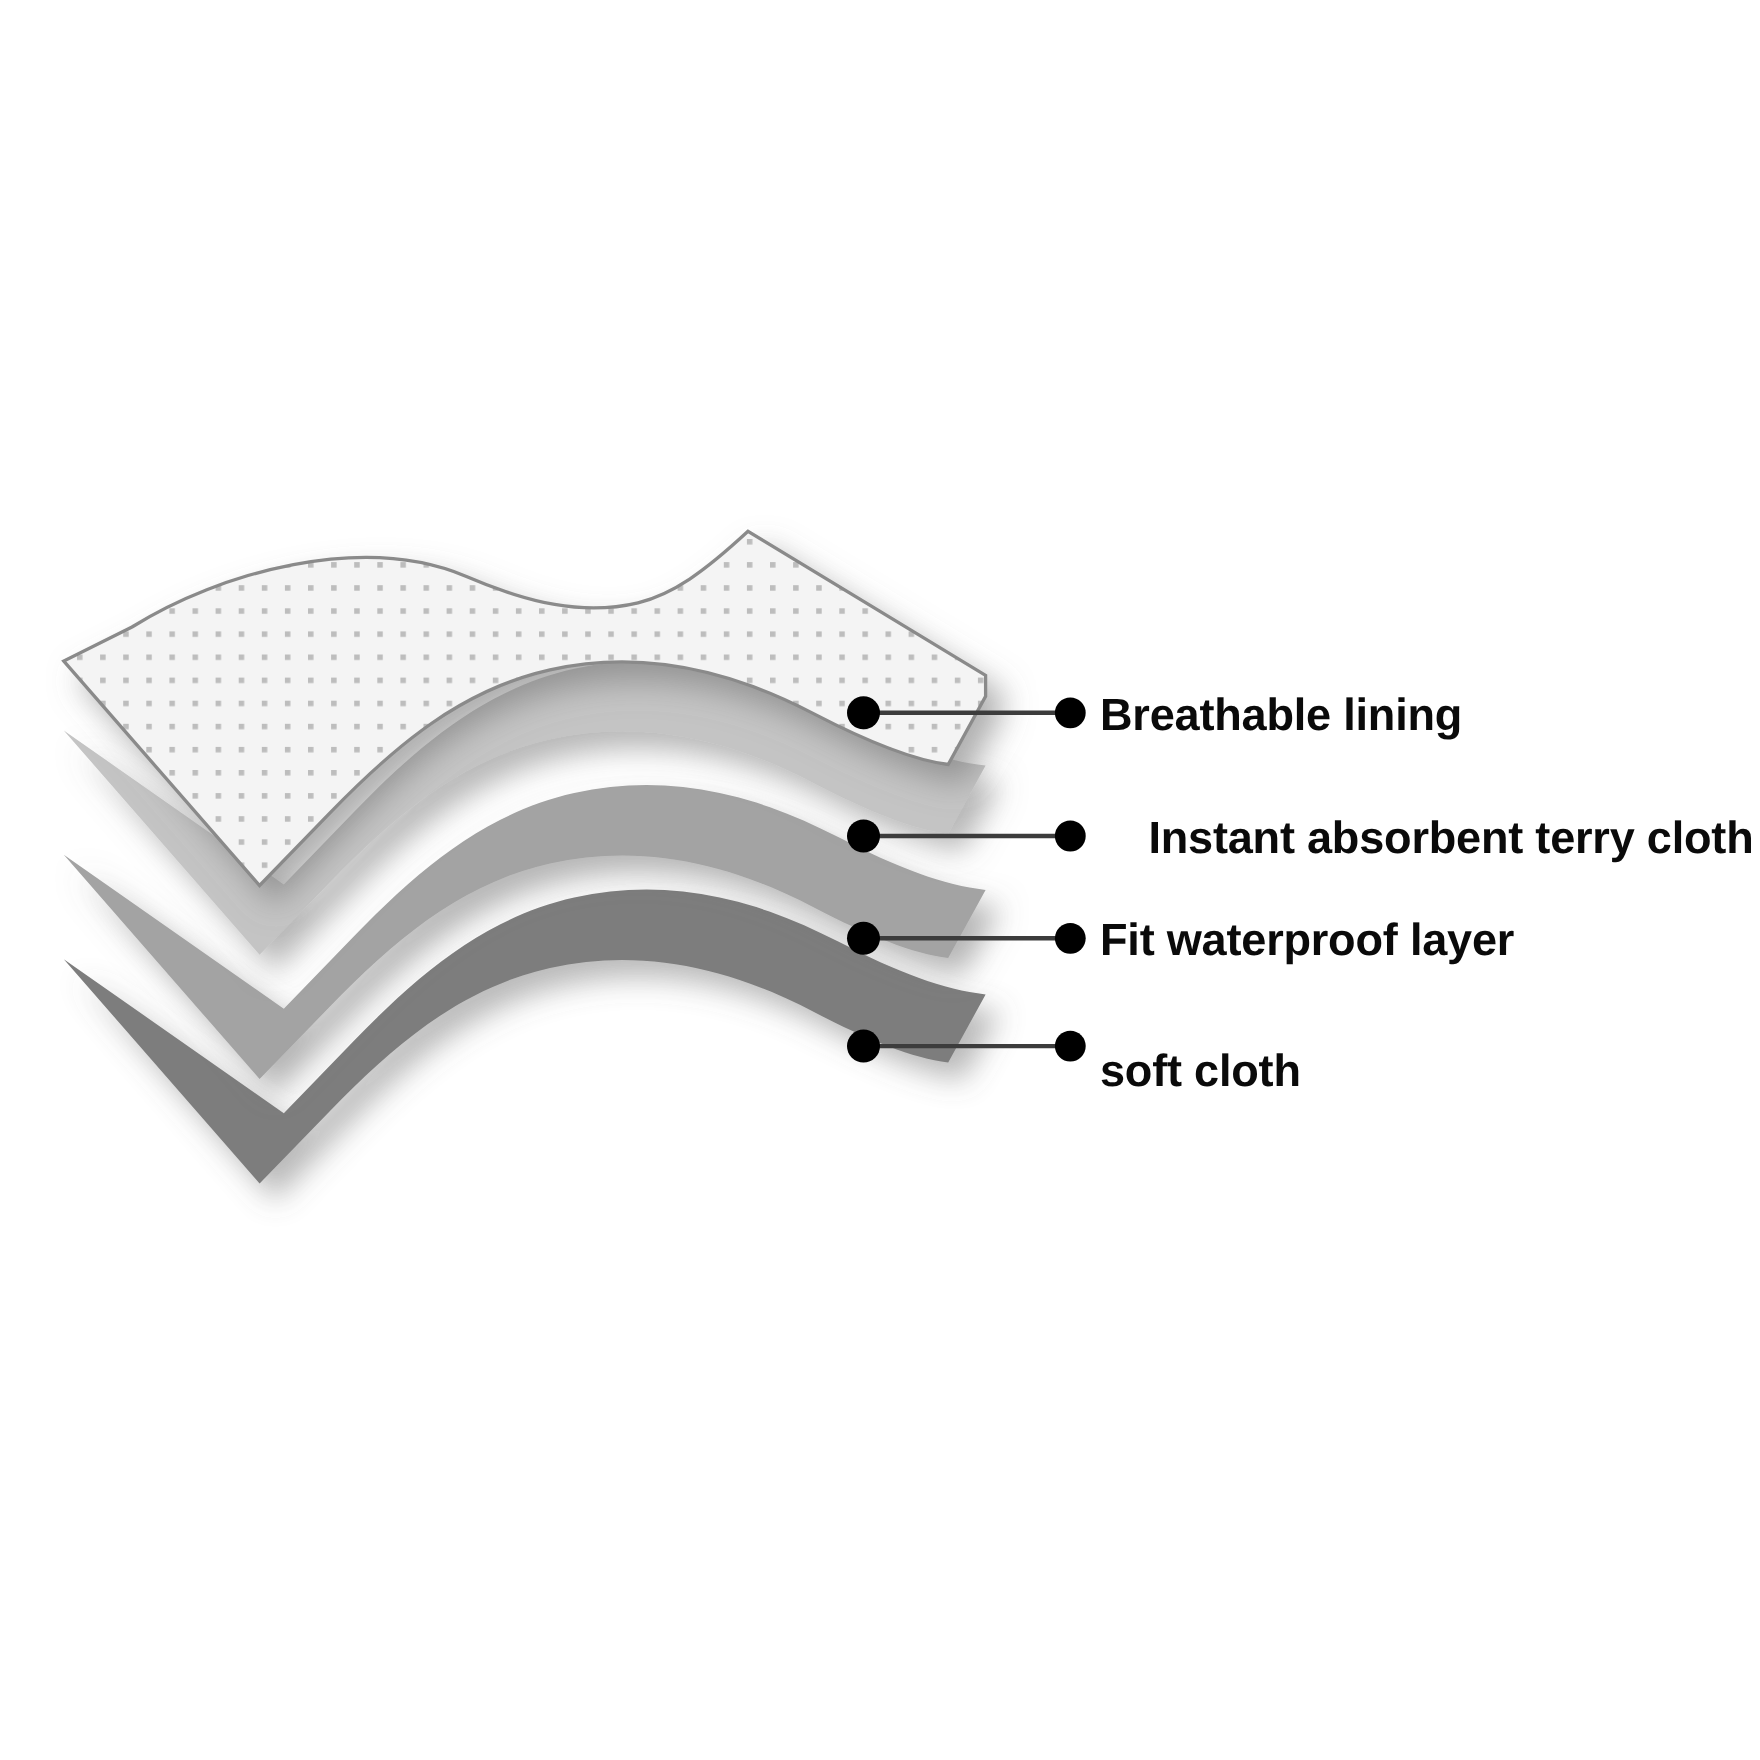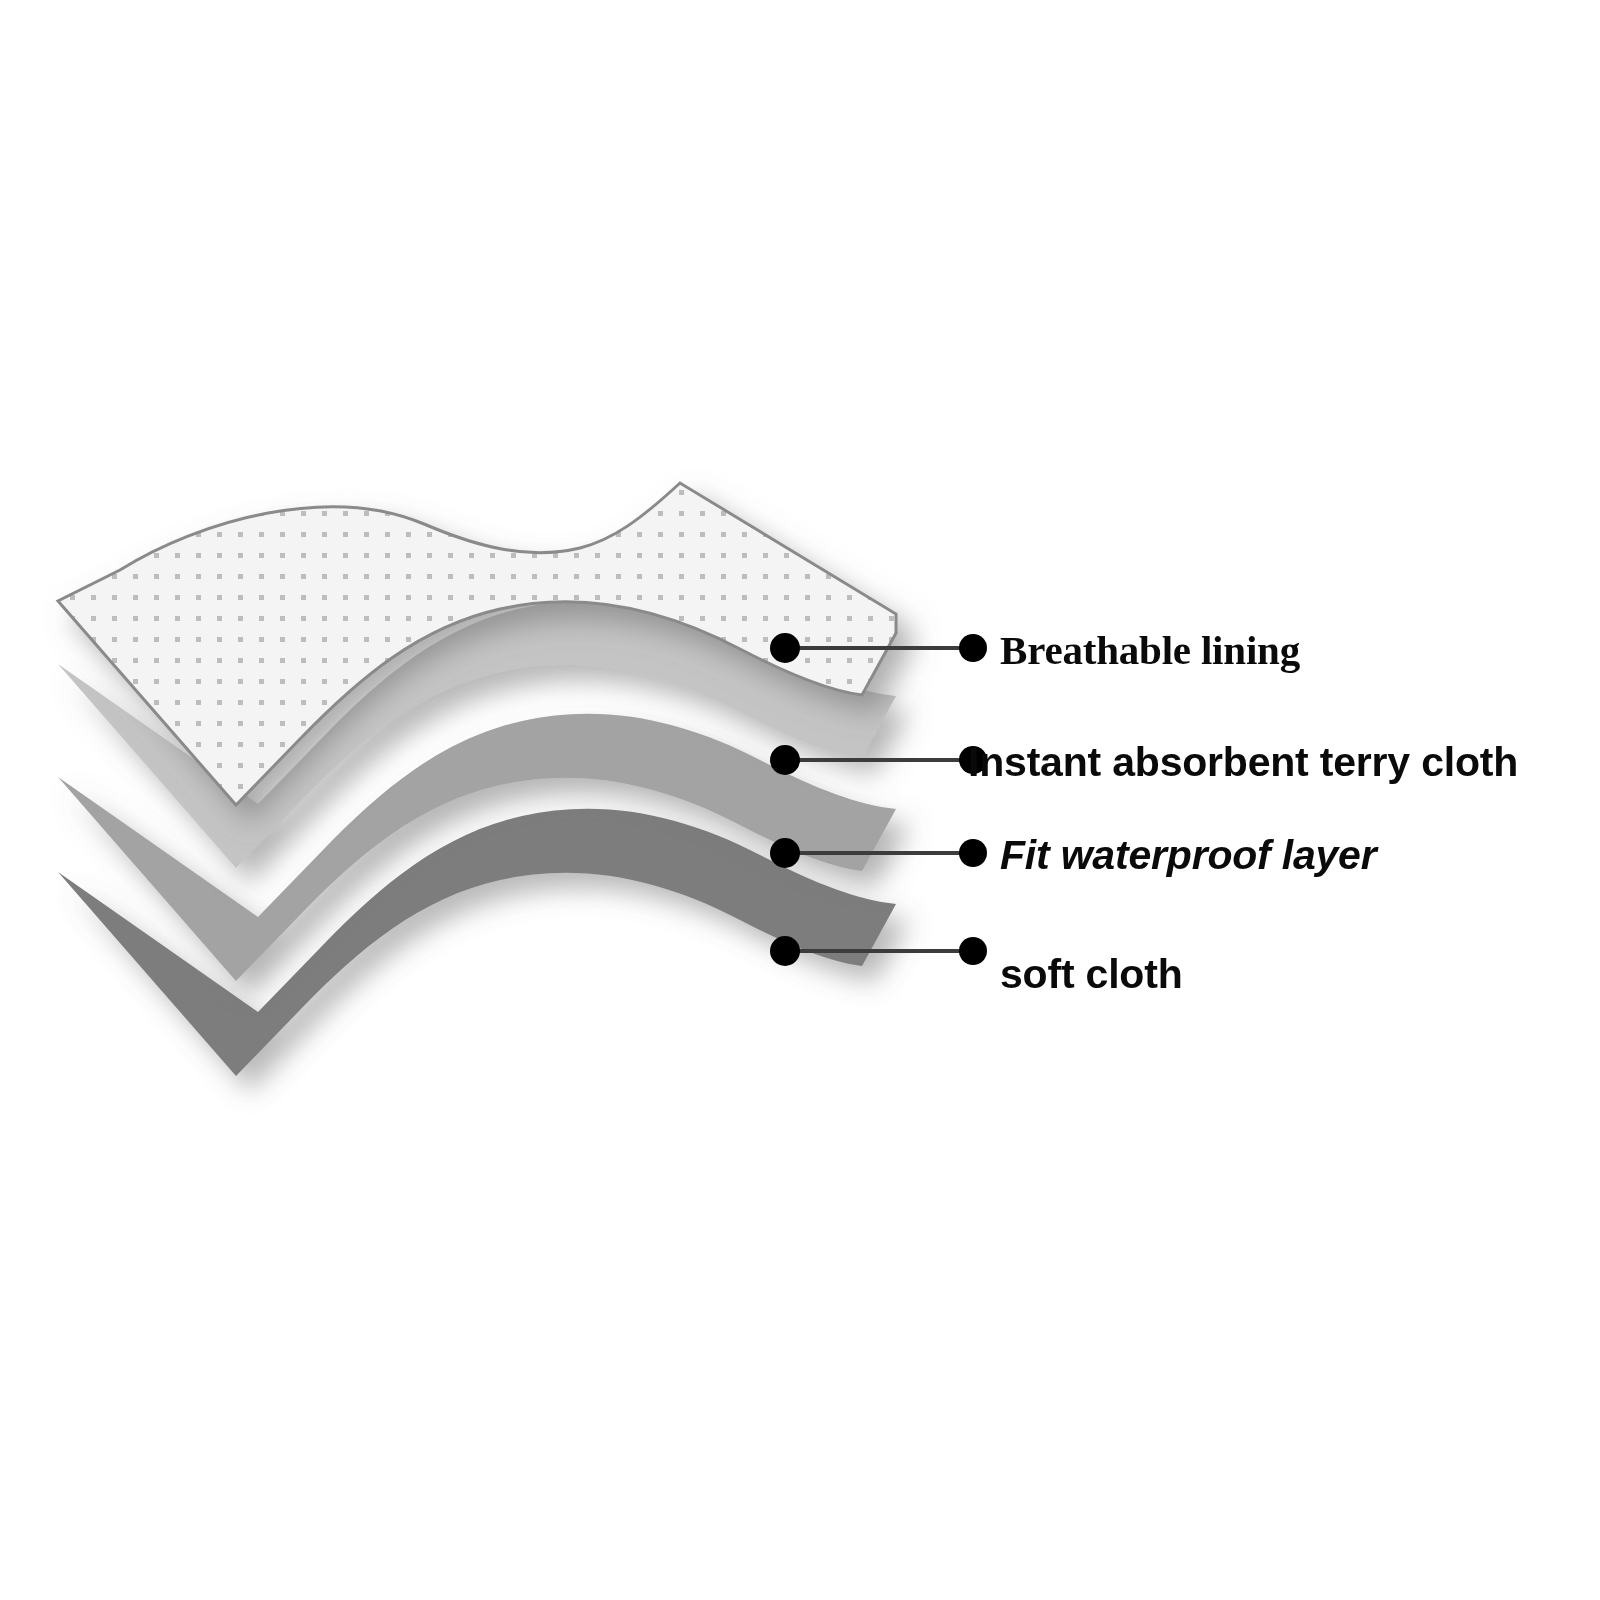--- a/index.html
+++ b/index.html
@@ -144,21 +144,21 @@
     </g>
 
     <g>
       <circle cx="973" cy="648" r="14" fill="#000000"></circle>
       <circle cx="973" cy="760" r="14" fill="#000000"></circle>
       <circle cx="973" cy="853" r="14" fill="#000000"></circle>
       <circle cx="973" cy="951" r="14" fill="#000000"></circle>
     </g>
   </svg>
 
-  <div class="callout-label" style="left:1000px; top:650px;font-family:Liberation Serif, serif;">Breathable lining</div>
+  <div class="callout-label" style="left:1000px; top:650px;">Breathable lining</div>
 
-  <div class="callout-label" style="left:968px; top:762px;">Instant absorbent terry cloth</div>
+  <div class="callout-label" style="left:1044px; top:762px;">Instant absorbent terry cloth</div>
 
-  <div class="callout-label" style="left:1000px; top:855px;font-style:italic;">Fit waterproof layer</div>
+  <div class="callout-label" style="left:1000px; top:855px;">Fit waterproof layer</div>
 
   <div class="callout-label" style="left:1000px; top:974px;">soft cloth</div>
 
 </div>
 
 </body></html>

